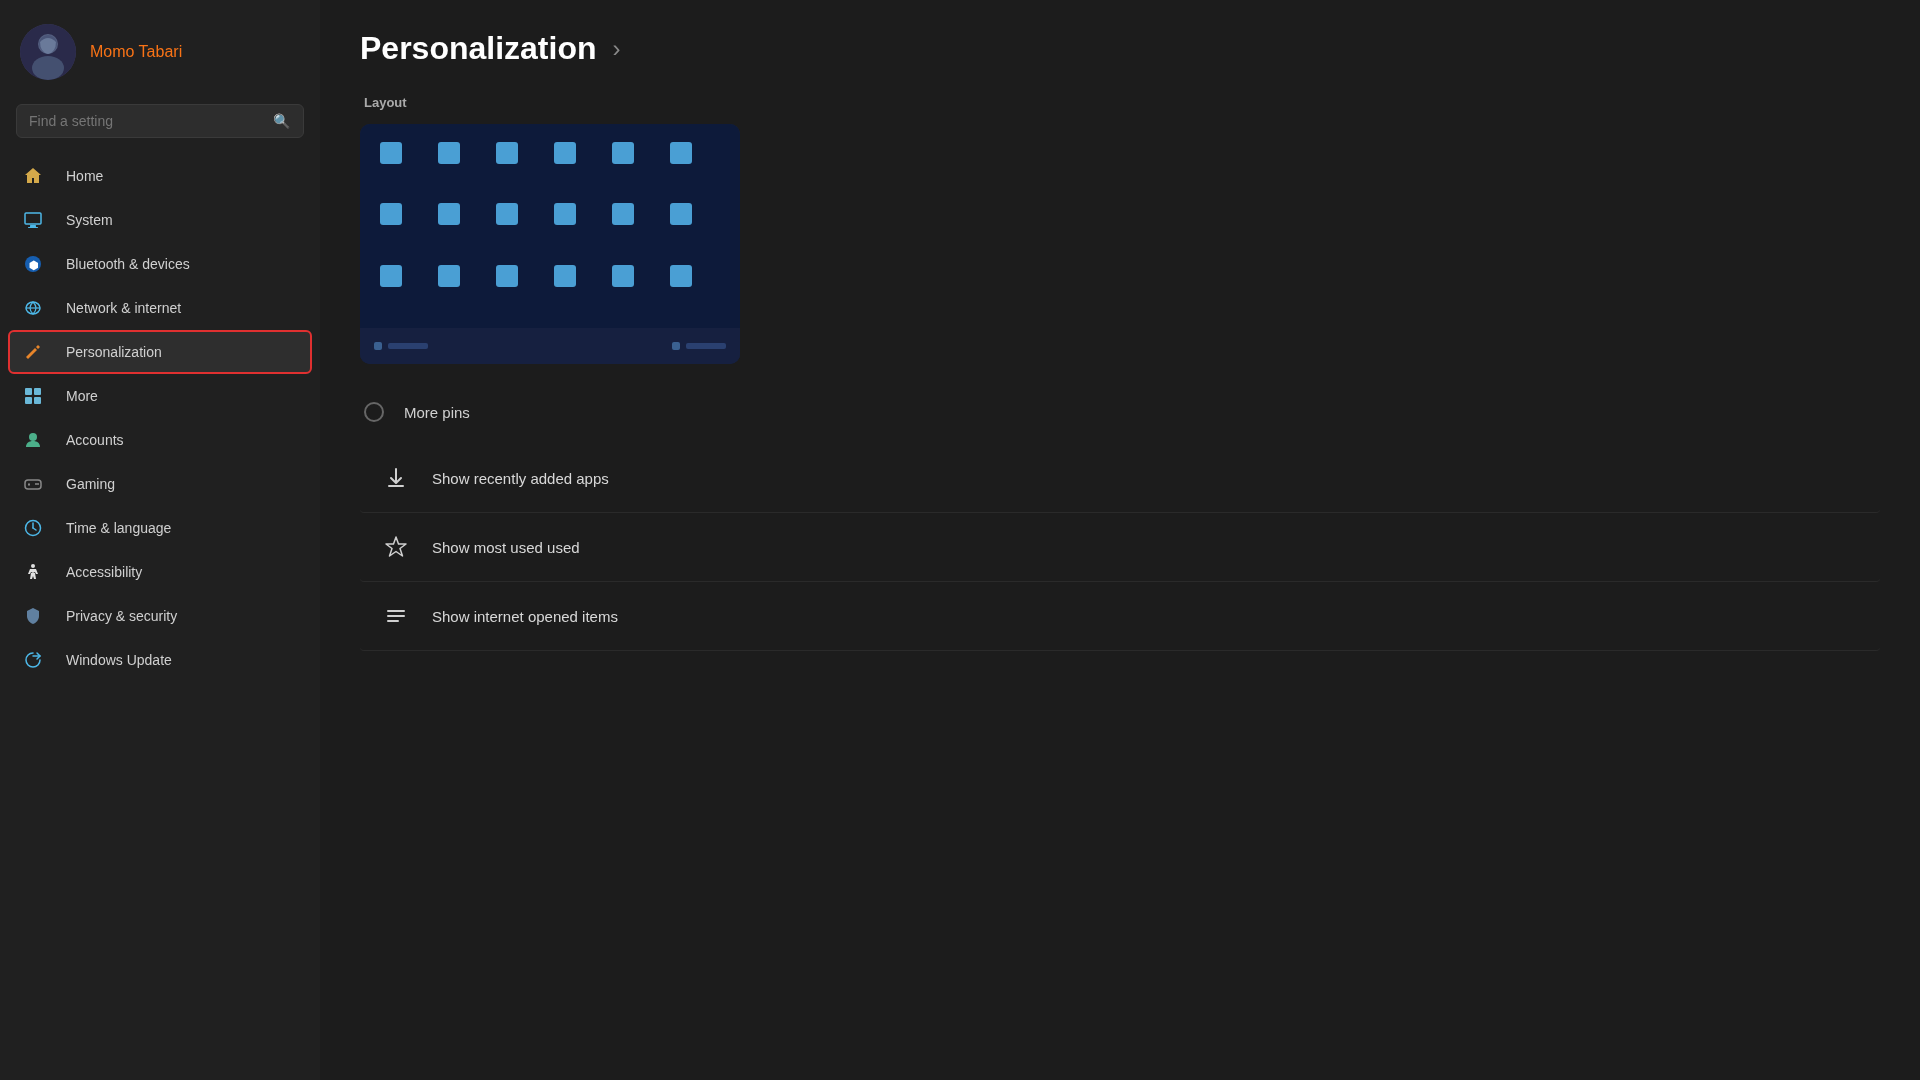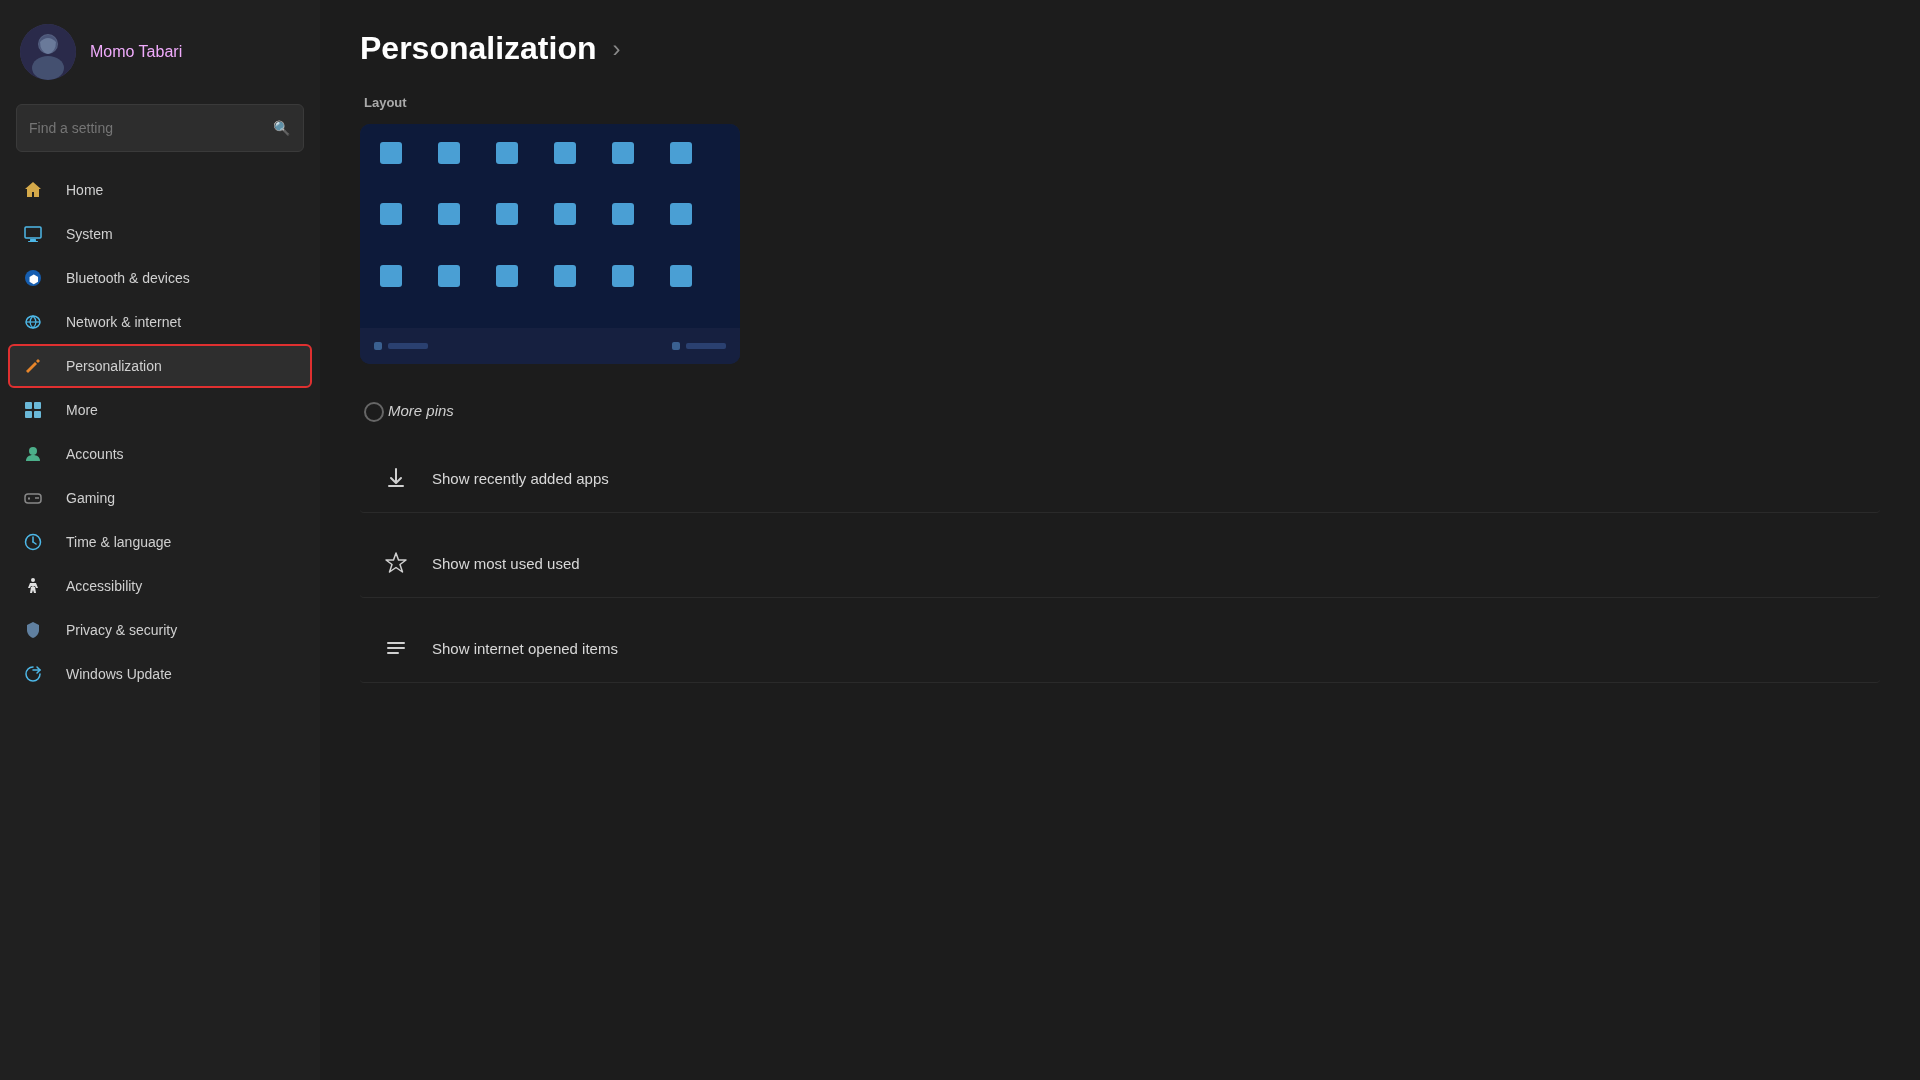--- a/index.html
+++ b/index.html
@@ -45,31 +45,31 @@
     }
 
     .avatar svg {
       width: 56px;
       height: 56px;
     }
 
     .user-name {
       font-size: 16px;
       font-weight: 500;
-      color: #f0abfc;
+      color: #f97316;
     }
 
     .search-box {
       margin: 4px 16px 16px 16px;
       display: flex;
       align-items: center;
       background: #2d2d2d;
       border: 1px solid #3a3a3a;
       border-radius: 6px;
-      padding: 15px 12px;
+      padding: 8px 12px;
       gap: 8px;
     }
 
     .search-box input {
       background: transparent;
       border: none;
       outline: none;
       color: #aaa;
       font-size: 14px;
       width: 100%;
@@ -227,21 +227,21 @@
       width: 8px;
       height: 8px;
       background: #3a6090;
       border-radius: 2px;
     }
 
     
     .options-list {
       display: flex;
       flex-direction: column;
-      gap: 16px;
+      gap: 0;
     }
 
     .option-item {
       display: flex;
       align-items: center;
       gap: 20px;
       padding: 18px 20px;
       border-bottom: 1px solid #2a2a2a;
       cursor: pointer;
       border-radius: 4px;
@@ -259,23 +259,23 @@
     }
 
     .option-text {
       font-size: 15px;
       color: #d8d8d8;
     }
 
     
     .more-pins-row {
       display: flex;
-      gap: 4px;
+      align-items: center;
+      gap: 20px;
       padding: 14px 4px 22px 4px;
-      font-style: italic;
     }
 
     .radio-circle {
       width: 20px;
       height: 20px;
       border-radius: 50%;
       border: 2px solid #666;
       display: flex;
       align-items: center;
       justify-content: center;

